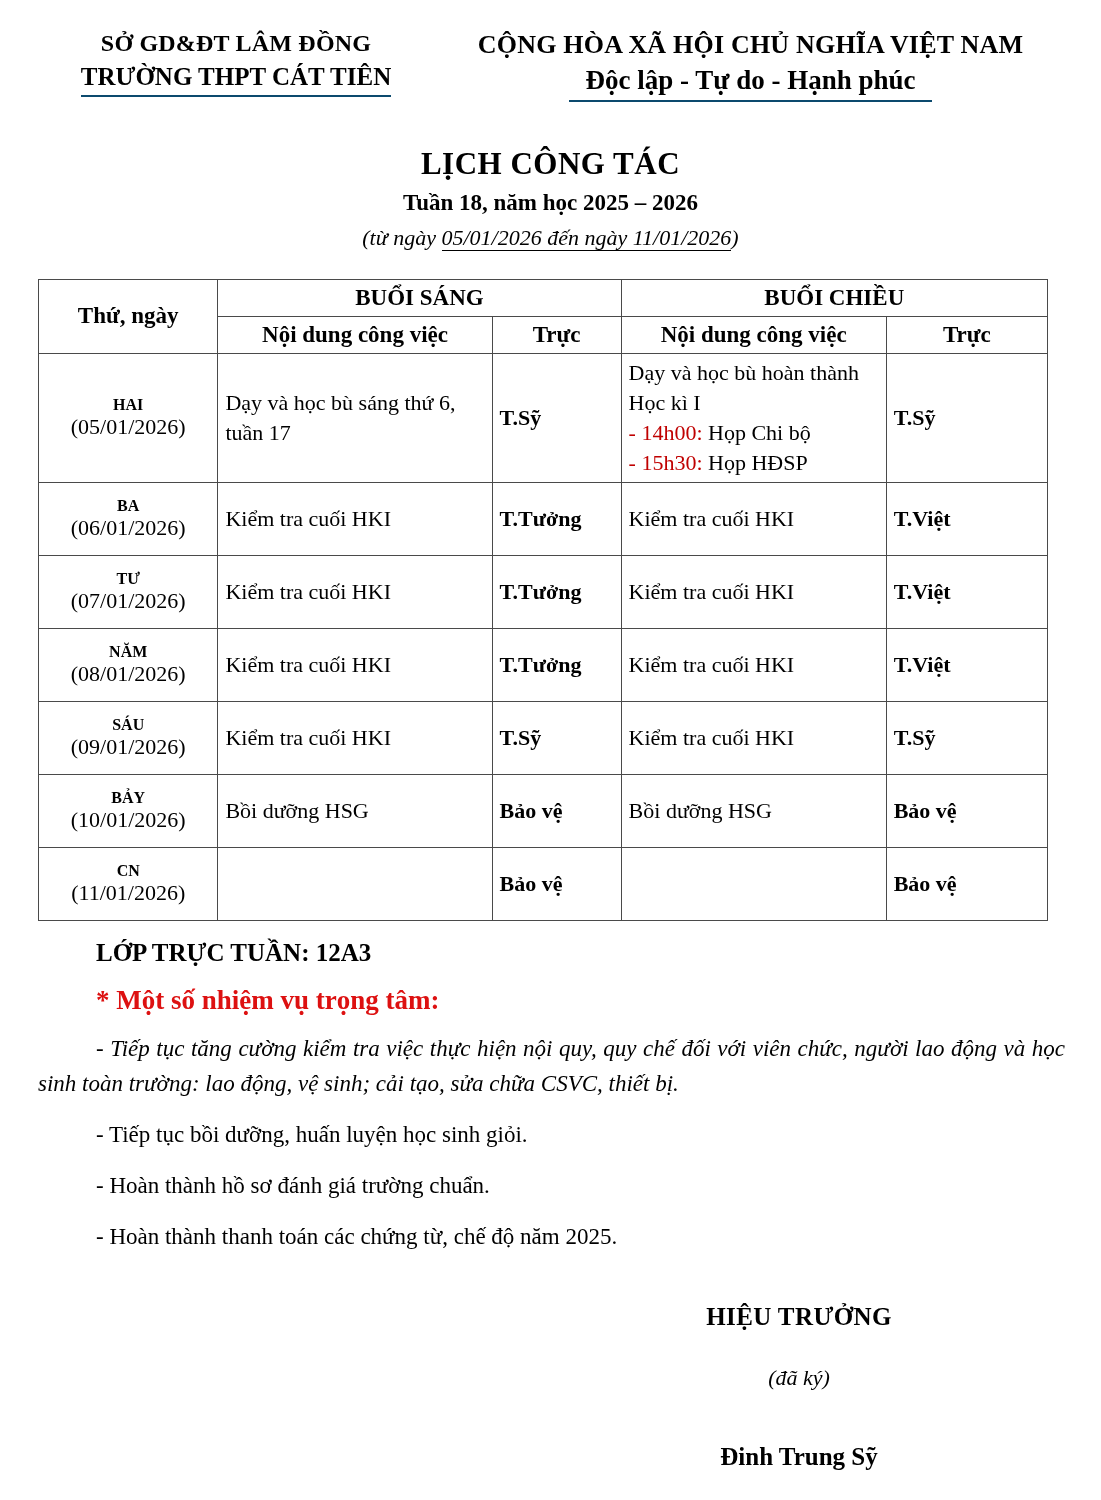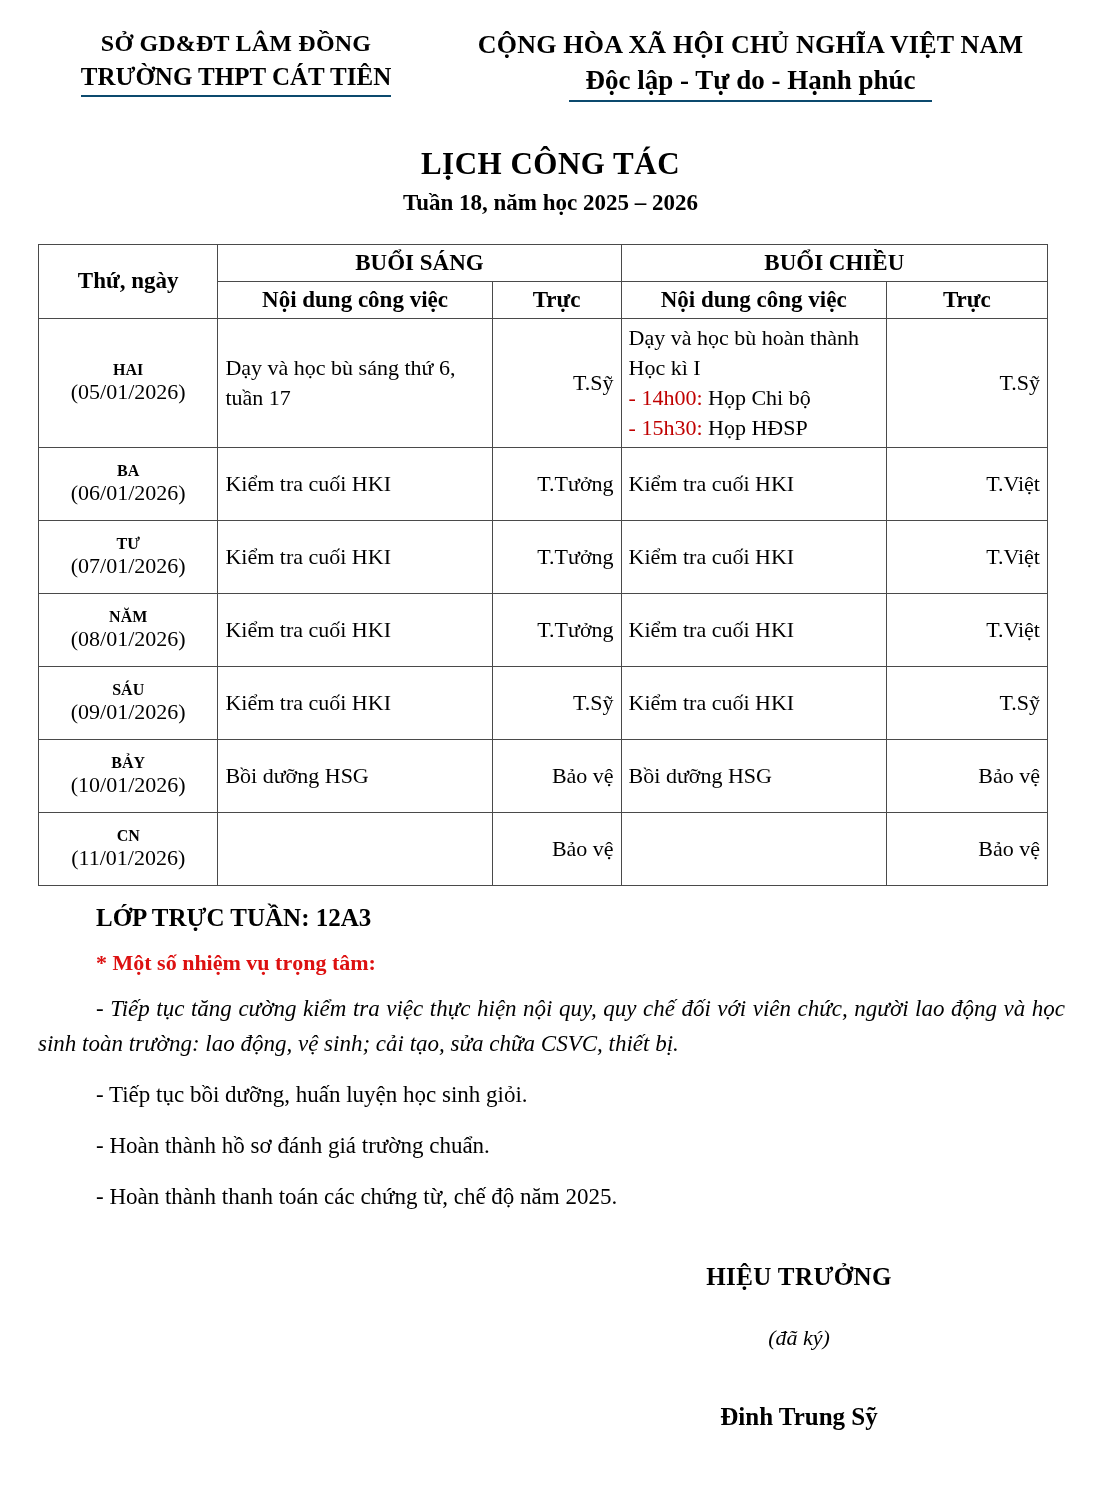--- a/index.html
+++ b/index.html
@@ -130,40 +130,41 @@
   td.day-cell .ddate {
     font-size: 22px;
     display: block;
   }
   td.content-cell {
     text-align: left;
     line-height: 1.35;
     padding: 6px 8px;
   }
   td.duty-cell {
-    text-align: right;
+    text-align: left;
+    font-weight: bold;
   }
   .row-mon td { height: 122px; }
   .row-std td { height: 66px; }
   .note-red {
     color: #c00000;
   }
 
   
   .below {
     margin: 0 36px 0 38px;
   }
   .duty-class {
     font-size: 25px;
     font-weight: bold;
     margin-top: 18px;
     padding-left: 58px;
   }
   .tasks-head {
-    font-size: 22px;
+    font-size: 27px;
     font-weight: bold;
     color: #dd1111;
     margin-top: 18px;
     padding-left: 58px;
   }
   .task-p {
     font-size: 23px;
     margin-top: 16px;
     line-height: 1.52;
     text-align: justify;
@@ -212,20 +213,21 @@
     </div>
     <div class="hdr-right">
       <div class="hdr-line1">CỘNG HÒA XÃ HỘI CHỦ NGHĨA VIỆT NAM</div>
       <div class="hdr-line2">Độc lập - Tự do - Hạnh phúc</div>
     </div>
   </div>
 
   <div class="title-block">
     <div class="doc-title">LỊCH CÔNG TÁC</div>
     <div class="doc-subtitle">Tuần 18, năm học 2025 – 2026</div>
+    <div class="doc-range"><span>(từ ngày </span><span class="uline">05/01/2026 đến ngày 11/01/2026</span><span>)</span></div>
   </div>
 
   <div class="sched-wrap">
     <table class="schedule">
       <colgroup>
         <col class="col-day">
           <col class="col-cont">
           <col class="col-duty">
           <col class="col-cont2">
           <col class="col-duty2">

